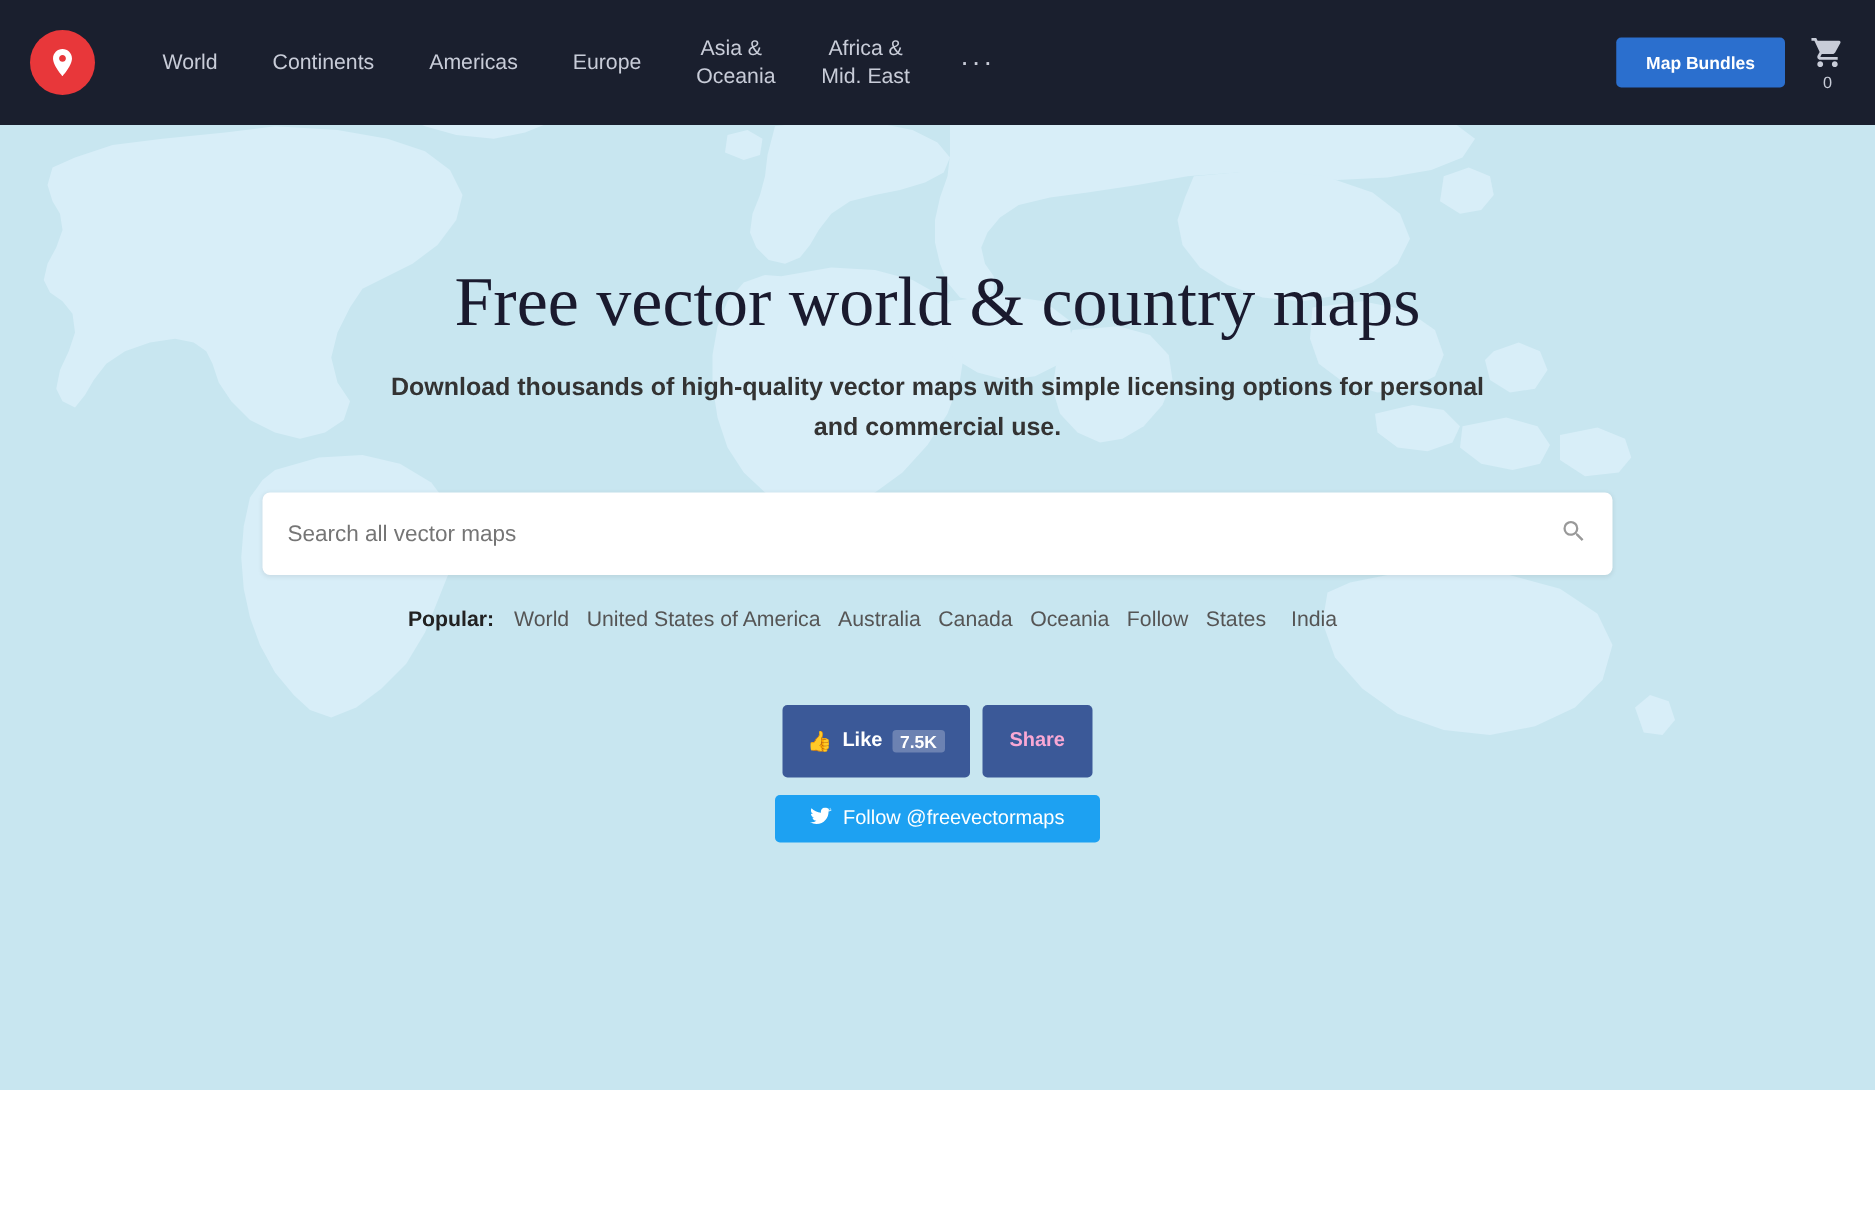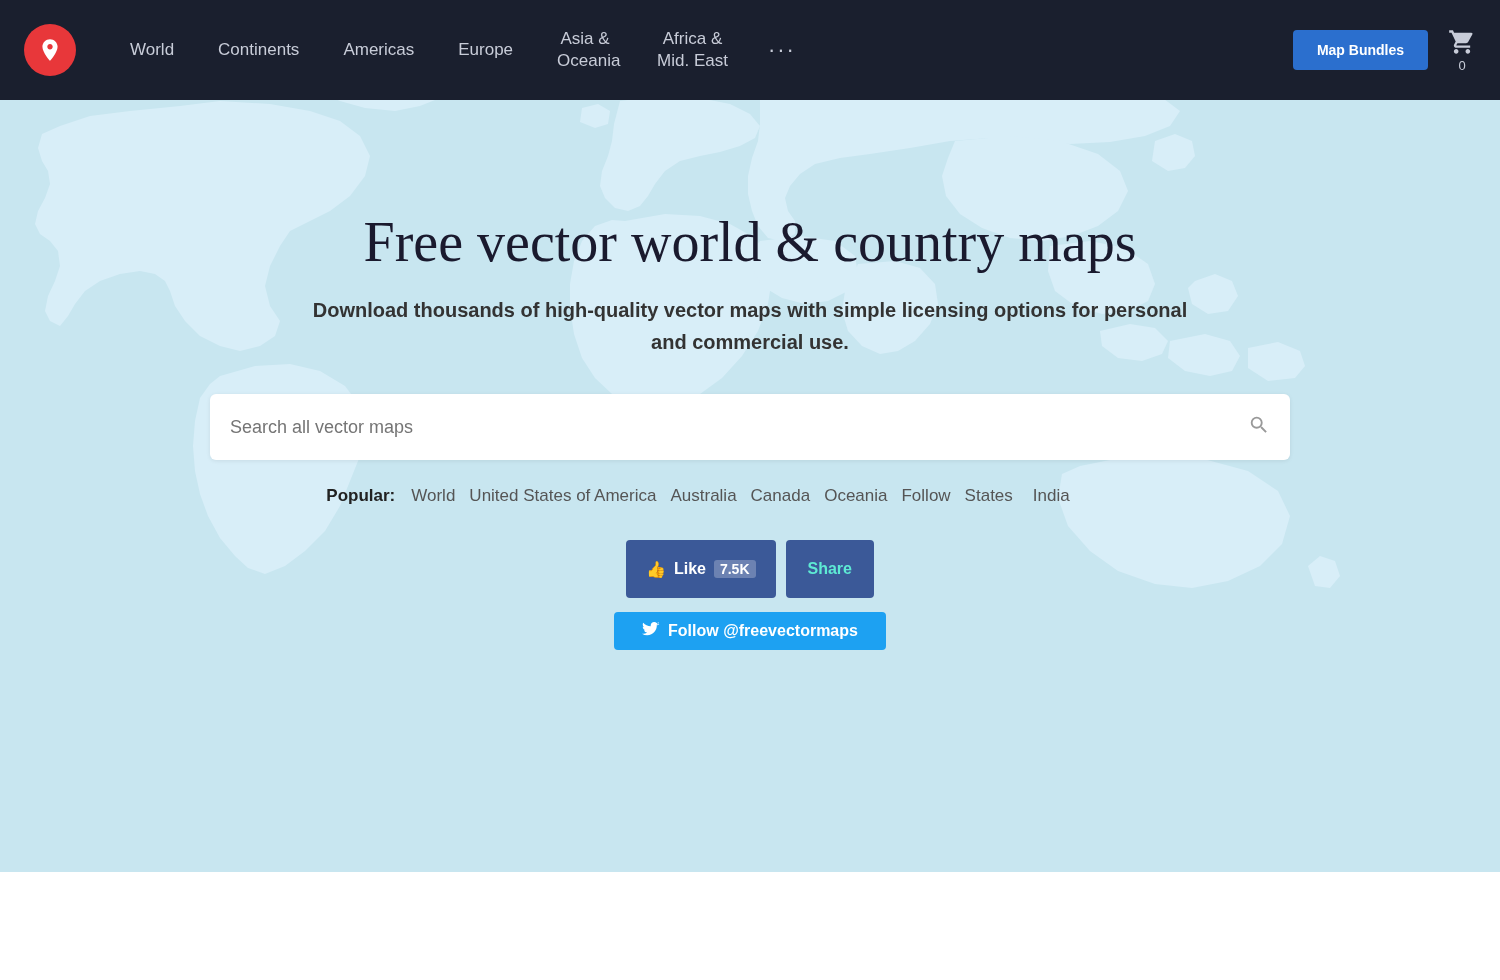--- a/index.html
+++ b/index.html
@@ -138,21 +138,21 @@
     }
     .search-icon svg { width: 22px; height: 22px; fill: #999; }
 
     .popular-row {
       display: flex;
       align-items: center;
       flex-wrap: wrap;
       justify-content: center;
       gap: 0 6px;
       font-size: 17px;
-      margin-bottom: 32px;
+      margin-bottom: 56px;
       max-width: 1000px;
     }
     .popular-label {
       font-weight: 700;
       color: #222;
       margin-right: 6px;
     }
     .popular-link {
       color: #555;
       text-decoration: none;
@@ -178,36 +178,36 @@
       padding: 10px 20px;
       font-size: 16px;
       font-weight: 600;
       cursor: pointer;
       display: flex;
       align-items: center;
       gap: 8px;
     }
     .btn-share {
       background: #3b5998;
-      color: #5eead4;
+      color: #f9a8d4;
       border: none;
       border-radius: 4px;
       padding: 20px 22px;
       font-size: 16px;
       font-weight: 600;
       cursor: pointer;
     }
     .btn-twitter {
       background: #1da1f2;
       color: white;
       border: none;
       border-radius: 4px;
       padding: 10px 28px;
       font-size: 16px;
-      font-weight: 700;
+      font-weight: 400;
       cursor: pointer;
       display: flex;
       align-items: center;
       gap: 8px;
     }
     .thumb-icon { font-size: 16px; }
     .badge-count {
       background: rgba(255,255,255,0.25);
       border-radius: 3px;
       padding: 1px 6px;

